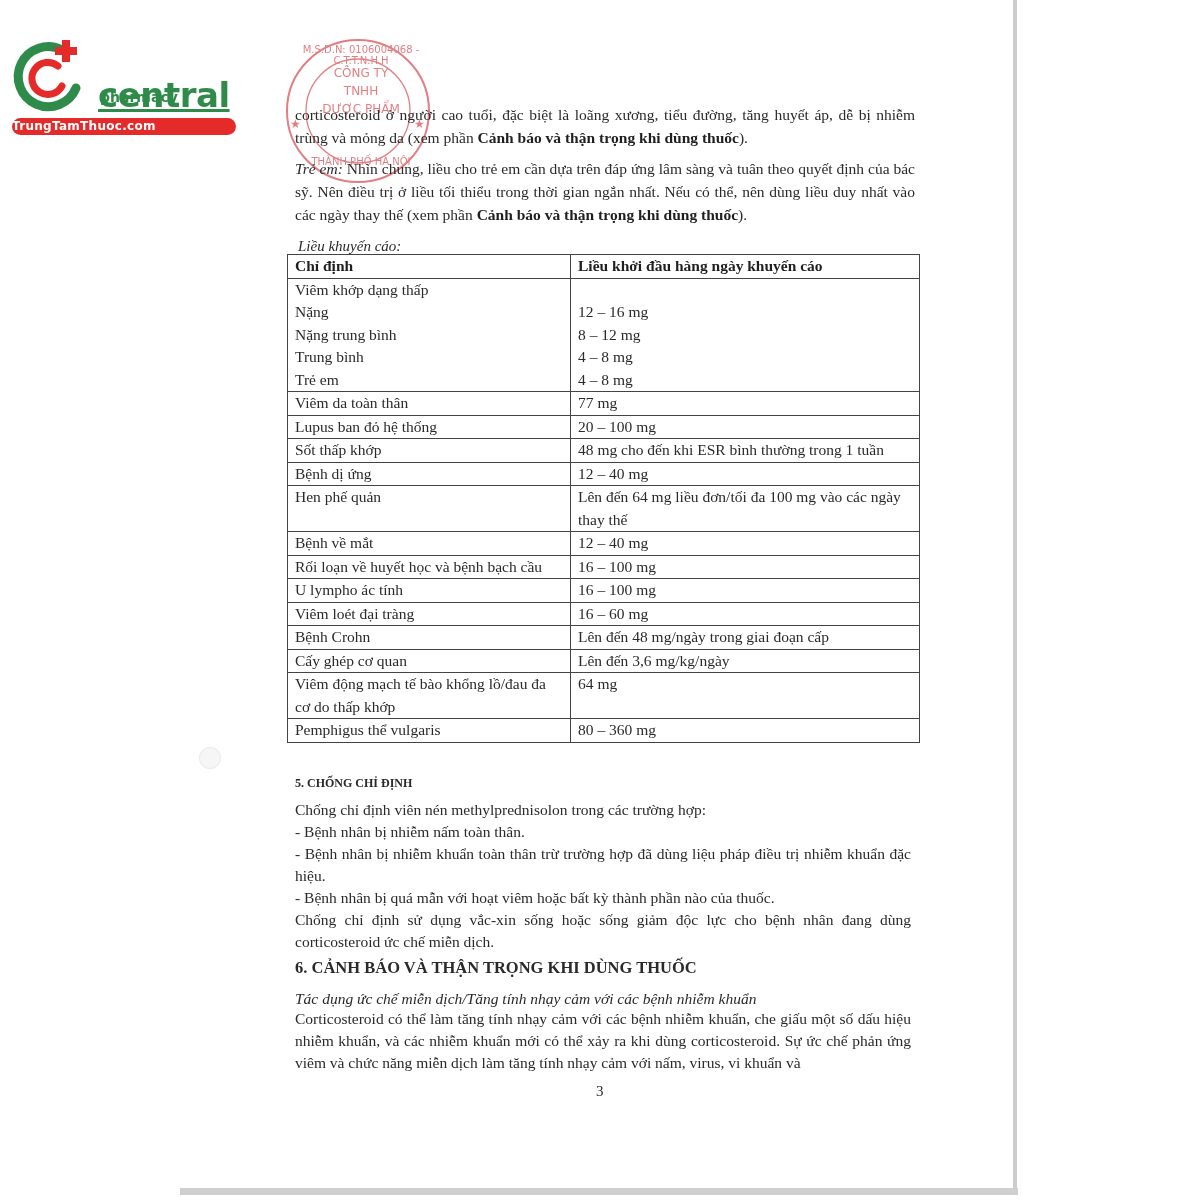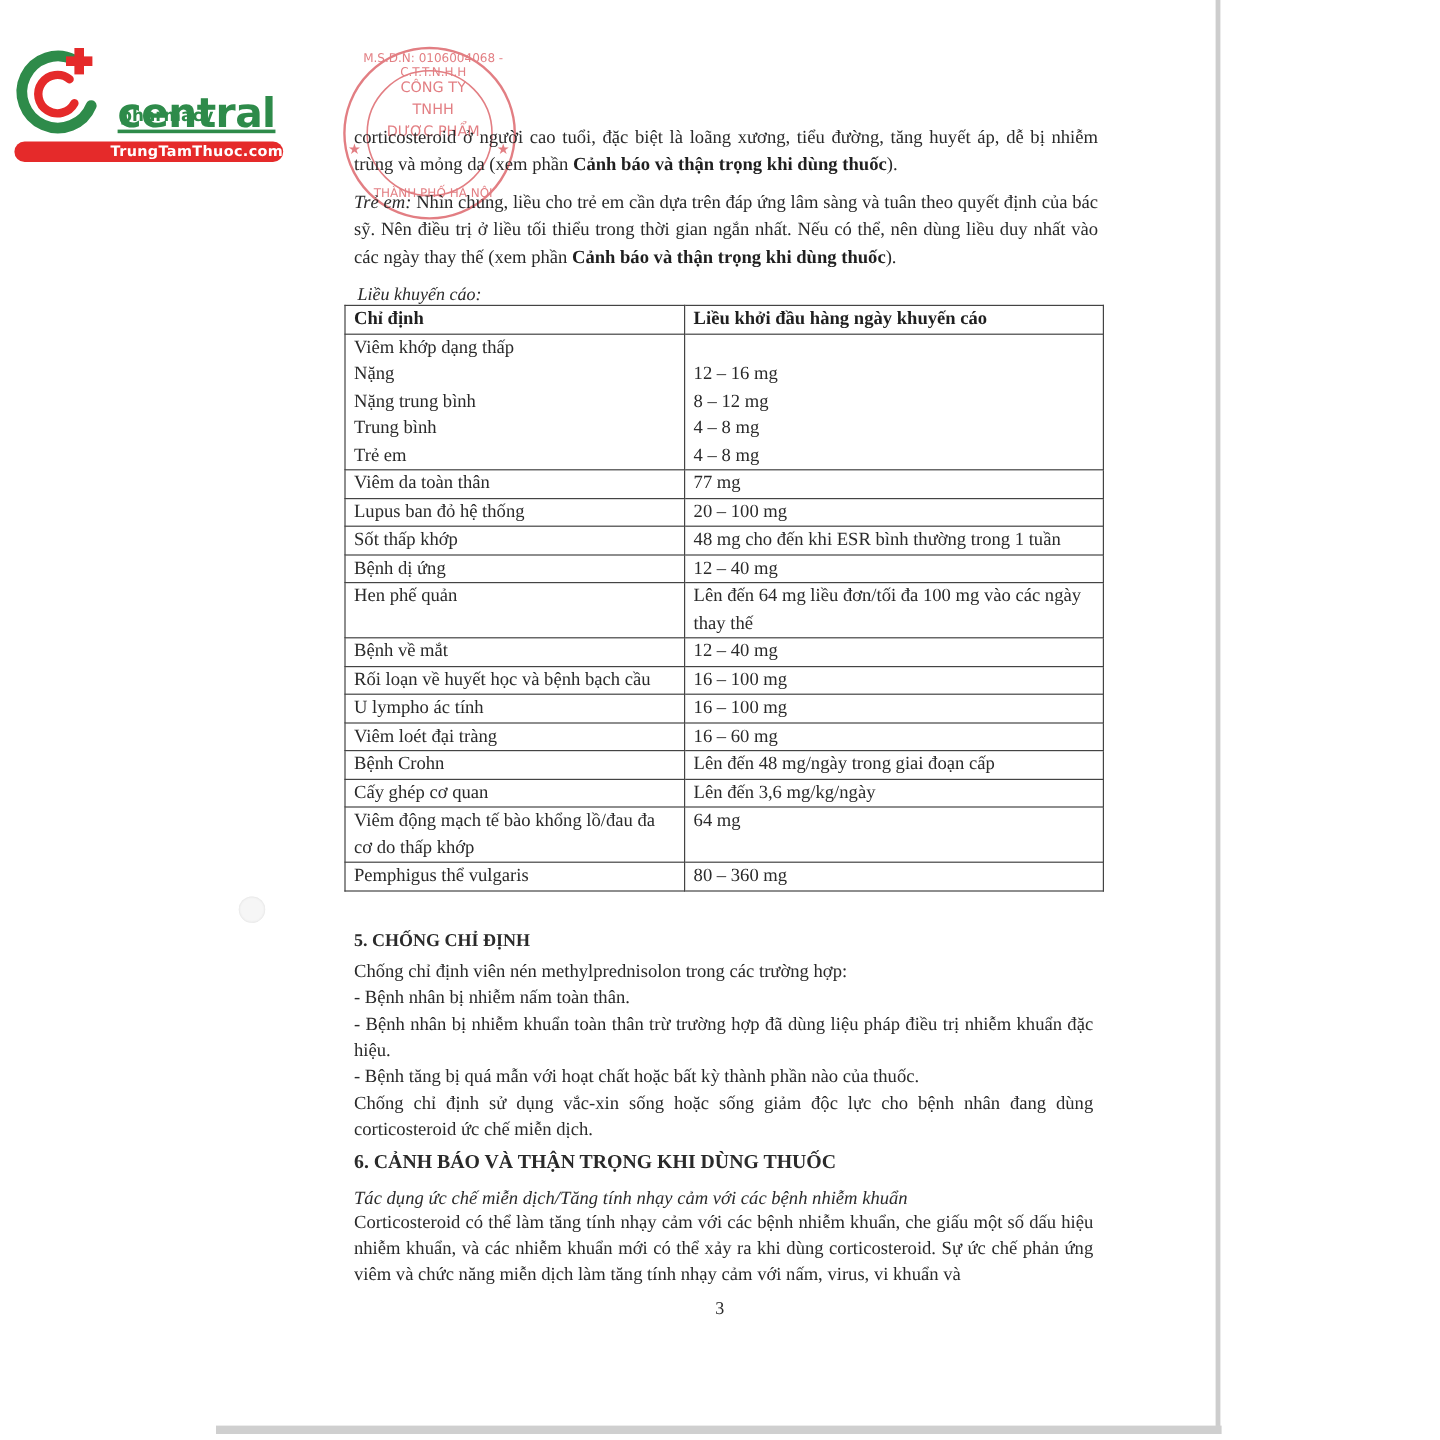--- a/index.html
+++ b/index.html
@@ -11,42 +11,42 @@
   .page-shadow-right { position:absolute; left:1013px; top:0; width:4px; height:1195px; background:#cdcdcd; }
 
   
   .logo { position:absolute; left:10px; top:36px; width:205px; height:100px; }
   .logo svg { position:absolute; left:0; top:0; }
   .logo-central { position:absolute; left:88px; top:42px; font-family:"DejaVu Sans", sans-serif; font-weight:bold;
     font-size:34px; color:#2e8b4a; letter-spacing:-0.5px; line-height:34px;text-decoration:underline; }
   .logo-pharmacy { position:absolute; left:90px; top:54px; font-family:"DejaVu Sans", sans-serif; font-weight:bold;
     font-size:14px; color:#2e8b4a; line-height:14px; }
   .logo-site { position:absolute; left:12px; top:118px; width:224px; height:17px; border-radius:9px; background:#e52a2a;
-    color:#fff; font-family:"DejaVu Sans", sans-serif; font-weight:bold; font-size:12px; line-height:17px; text-align:right; letter-spacing:0.3px; }
+    color:#fff; font-family:"DejaVu Sans", sans-serif; font-weight:bold; font-size:12px; line-height:17px; text-align:left; letter-spacing:0.3px; }
 
   
   .stamp { position:absolute; left:276px; top:36px; width:170px; height:150px; pointer-events:none; opacity:0.75; }
   .stamp-text { position:absolute; width:100%; text-align:center; font-family:"DejaVu Sans", sans-serif; color:#d9545a; font-size:12px; }
 
   .content { position:absolute; left:295px; top:0; width:620px; font-size:15.5px; line-height:23px; }
   .para { position:absolute; left:0; width:620px; text-align:justify; margin:0; }
   .para b { color:#1f1f1f; }
   .italic { font-style:italic; }
 
   .table-caption { position:absolute; left:298px; top:238px; font-style:italic; font-size:15px; }
   table.dose {
     position:absolute; left:287px; top:254px; width:633px; border-collapse:collapse; font-size:15.5px; line-height:22.5px;
   }
   table.dose td, table.dose th { border:1px solid #444; padding:0 7px; vertical-align:top; text-align:left; font-weight:normal; }
   table.dose th { font-weight:bold; color:#1f1f1f; }
   table.dose td.c1 { width:268px; }
   .sub-line { display:block; }
   .justify-cell { text-align:justify; text-align-last:left; }
 
-  .h5 { position:absolute; left:295px; top:776px; font-weight:bold; font-size:15px; }
+  .h5 { position:absolute; left:295px; top:776px; font-weight:bold; font-size:12px; }
   .h6 { position:absolute; left:295px; top:958px; font-weight:bold; font-size:16.5px; }
   .ul-line { position:absolute; left:295px; width:616px; font-size:15.5px; line-height:22px; text-align:justify; }
   .page-number { position:absolute; left:596px; top:1083px; font-size:15px; }
 
   .hole { position:absolute; left:199px; top:747px; width:22px; height:22px; border-radius:50%; background:#f6f6f6;
     box-shadow: inset 0 0 2px #d8d8d8; }
 </style>
 </head>
 <body>
 
@@ -161,21 +161,21 @@
         <td class="c1">Pemphigus thể vulgaris</td>
         <td>80 – 360 mg</td>
       </tr>
   </tbody>
 </table>
 
 <div class="h5">5. CHỐNG CHỈ ĐỊNH</div>
 <div class="ul-line" style="top:799px;">Chống chỉ định viên nén methylprednisolon trong các trường hợp:</div>
 <div class="ul-line" style="top:821px;">- Bệnh nhân bị nhiễm nấm toàn thân.</div>
 <div class="ul-line" style="top:843px;">- Bệnh nhân bị nhiễm khuẩn toàn thân trừ trường hợp đã dùng liệu pháp điều trị nhiễm khuẩn đặc hiệu.</div>
-<div class="ul-line" style="top:887px;">- Bệnh tăng bị quá mẫn với hoạt chất hoặc bất kỳ thành phần nào của thuốc.</div>
+<div class="ul-line" style="top:887px;">- Bệnh nhân bị quá mẫn với hoạt viêm hoặc bất kỳ thành phần nào của thuốc.</div>
 <div class="ul-line" style="top:909px;">Chống chỉ định sử dụng vắc-xin sống hoặc sống giảm độc lực cho bệnh nhân đang dùng corticosteroid ức chế miễn dịch.</div>
 
 <div class="h6">6. CẢNH BÁO VÀ THẬN TRỌNG KHI DÙNG THUỐC</div>
 <div class="ul-line italic" style="top:988px;">Tác dụng ức chế miễn dịch/Tăng tính nhạy cảm với các bệnh nhiễm khuẩn</div>
 <div class="ul-line" style="top:1008px;">Corticosteroid có thể làm tăng tính nhạy cảm với các bệnh nhiễm khuẩn, che giấu một số dấu hiệu nhiễm khuẩn, và các nhiễm khuẩn mới có thể xảy ra khi dùng corticosteroid. Sự ức chế phản ứng viêm và chức năng miễn dịch làm tăng tính nhạy cảm với nấm, virus, vi khuẩn và</div>
 
 <div class="page-number">3</div>
 
 <div class="hole"></div>
 

